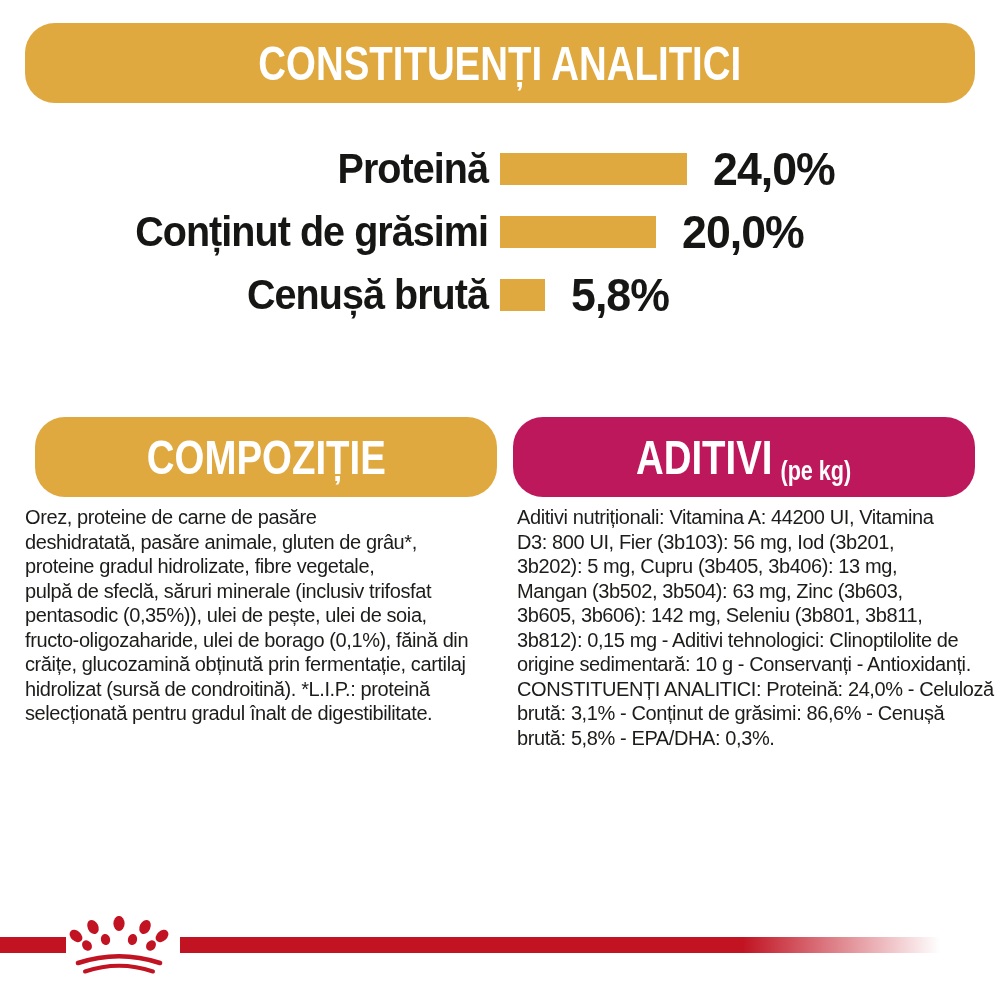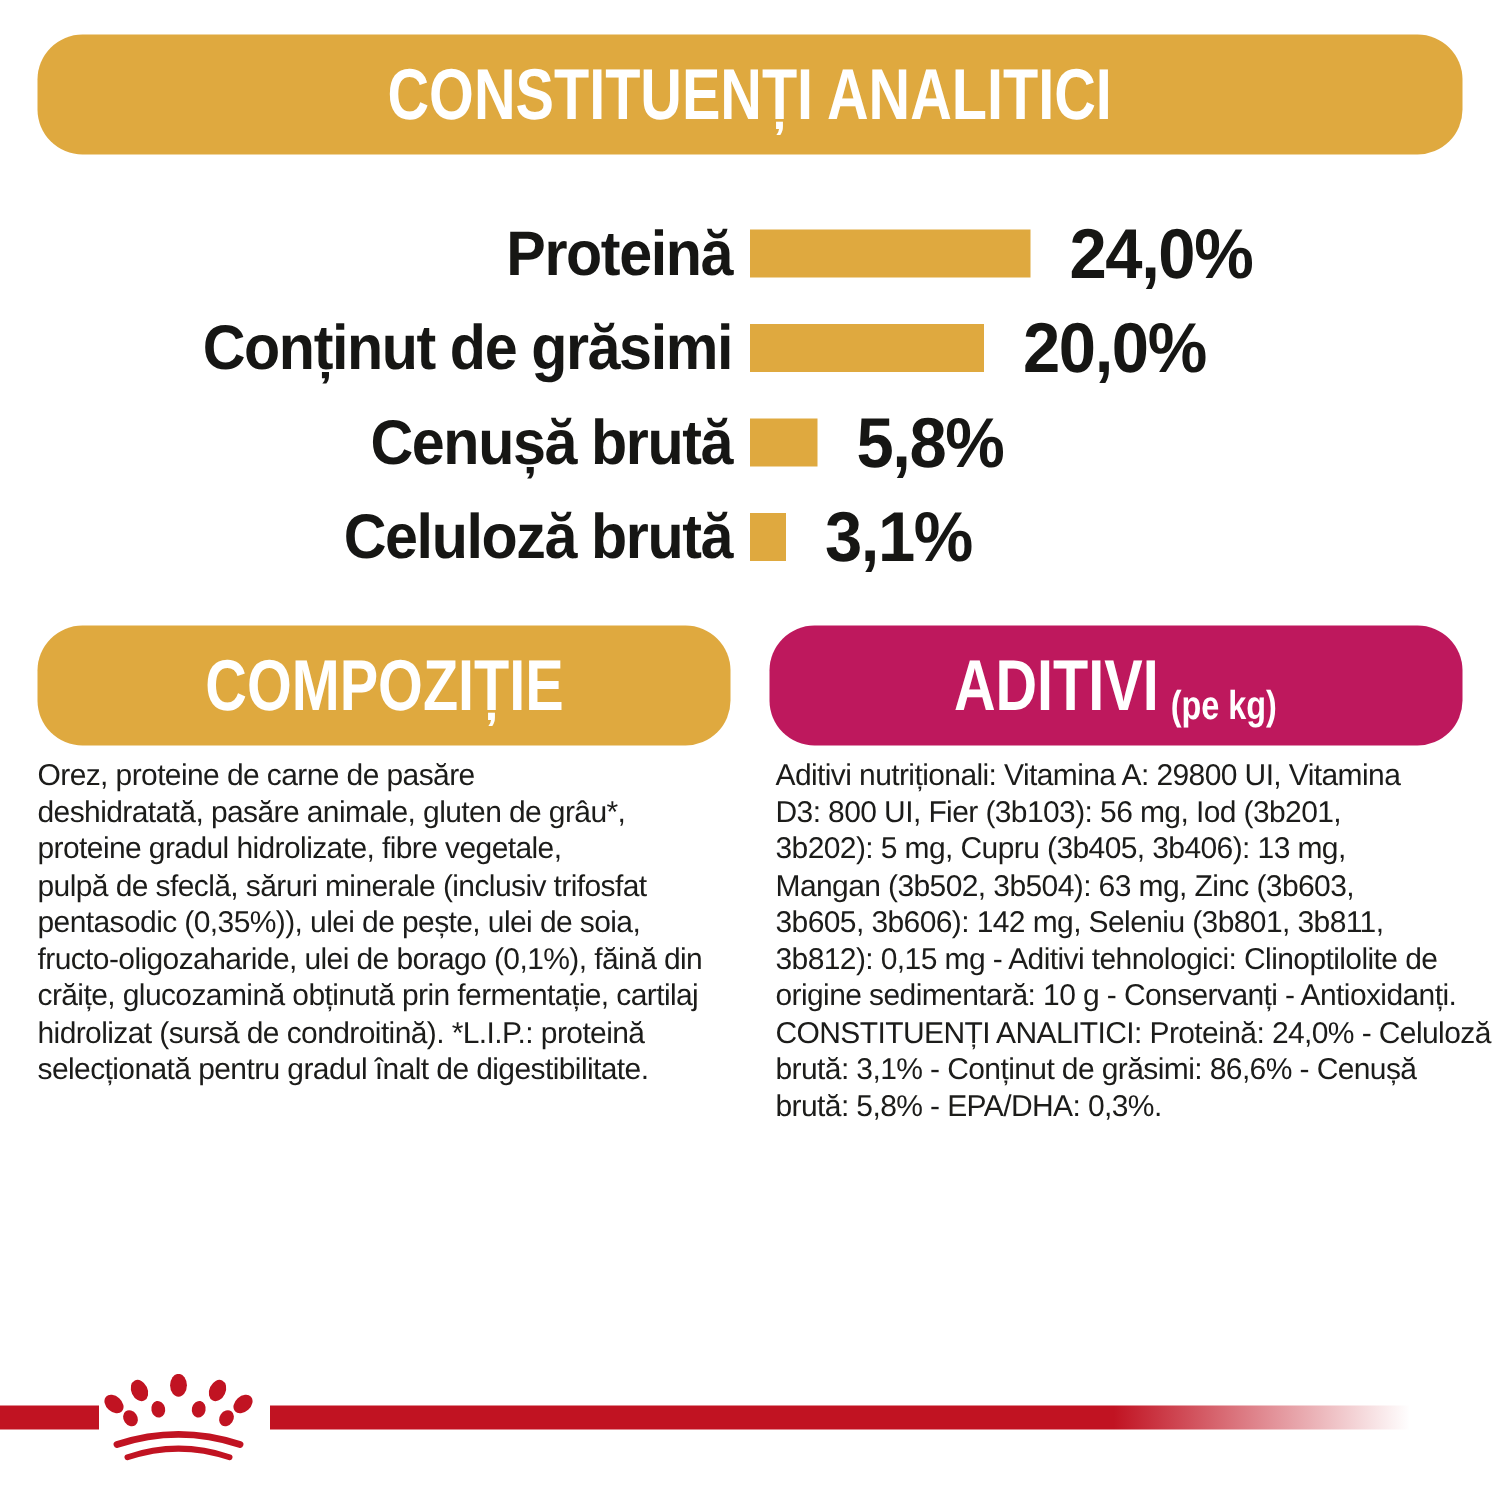--- a/index.html
+++ b/index.html
@@ -11,21 +11,21 @@
   .gold-banner{
     position:absolute;height:80px;
     display:flex;align-items:center;justify-content:center;border-radius:30px;
   }
   .banner-title{
     color:#ffffff;font-weight:700;font-size:48px;white-space:nowrap;
     display:inline-block;transform:scaleX(0.80);transform-origin:center;
     letter-spacing:0px;
   }
   #header-banner{left:25px;top:23px;width:950px;}
-  #compozitie-banner{left:25px;top:417px;width:462px;justify-content:center;}
+  #compozitie-banner{left:35px;top:417px;width:462px;justify-content:center;}
   #aditivi-banner{left:513px;top:417px;width:462px;}
   .banner-suffix{font-size:27px;font-weight:700;margin-left:10px;position:relative;top:6px;}
 
   
   #chart{position:absolute;left:0;top:137px;width:1000px;}
   .crow{display:flex;align-items:center;height:63px;}
   .clabel{
     width:488px;text-align:right;font-weight:700;color:#161614;
     font-size:42px;letter-spacing:-1px;white-space:nowrap;
     transform:scaleX(0.94);transform-origin:right center;
@@ -67,25 +67,20 @@
     <div class="crow">
       <div class="clabel">Conținut de grăsimi</div>
       <div class="cbar" style="width: 156px; background: rgb(223, 169, 63);"></div>
       <div class="cval">20,0%</div>
     </div>
     <div class="crow">
       <div class="clabel">Cenușă brută</div>
       <div class="cbar" style="width: 45px; background: rgb(223, 169, 63);"></div>
       <div class="cval">5,8%</div>
     </div>
-    <div class="crow">
-      <div class="clabel">Celuloză brută</div>
-      <div class="cbar" style="width: 24px; background: rgb(223, 169, 63);"></div>
-      <div class="cval">3,1%</div>
-    </div>
   </div>
 
 <div class="gold-banner" id="compozitie-banner" style="background: rgb(223, 169, 63);">
   <span class="banner-title">COMPOZIȚIE</span>
 </div>
 <div class="gold-banner" id="aditivi-banner" style="background: #be185d;">
   <span class="banner-title"><span>ADITIVI</span><span class="banner-suffix">(pe kg)</span></span>
 </div>
 
 <div class="textcol" id="compozitie-text">
@@ -93,21 +88,21 @@
     <div class="tline">deshidratată, pasăre animale, gluten de grâu*,</div>
     <div class="tline">proteine gradul hidrolizate, fibre vegetale,</div>
     <div class="tline">pulpă de sfeclă, săruri minerale (inclusiv trifosfat</div>
     <div class="tline">pentasodic (0,35%)), ulei de pește, ulei de soia,</div>
     <div class="tline">fructo-oligozaharide, ulei de borago (0,1%), făină din</div>
     <div class="tline">crăițe, glucozamină obținută prin fermentație, cartilaj</div>
     <div class="tline">hidrolizat (sursă de condroitină). *L.I.P.: proteină</div>
     <div class="tline">selecționată pentru gradul înalt de digestibilitate.</div>
   </div>
 <div class="textcol" id="aditivi-text">
-    <div class="tline">Aditivi nutriționali: Vitamina A: 29800 UI, Vitamina</div>
+    <div class="tline">Aditivi nutriționali: Vitamina A: 44200 UI, Vitamina</div>
     <div class="tline">D3: 800 UI, Fier (3b103): 56 mg, Iod (3b201,</div>
     <div class="tline">3b202): 5 mg, Cupru (3b405, 3b406): 13 mg,</div>
     <div class="tline">Mangan (3b502, 3b504): 63 mg, Zinc (3b603,</div>
     <div class="tline">3b605, 3b606): 142 mg, Seleniu (3b801, 3b811,</div>
     <div class="tline">3b812): 0,15 mg - Aditivi tehnologici: Clinoptilolite de</div>
     <div class="tline">origine sedimentară: 10 g - Conservanți - Antioxidanți.</div>
     <div class="tline">CONSTITUENȚI ANALITICI: Proteină: 24,0% - Celuloză</div>
     <div class="tline">brută: 3,1% - Conținut de grăsimi: 86,6% - Cenușă</div>
     <div class="tline">brută: 5,8% - EPA/DHA: 0,3%.</div>
   </div>

